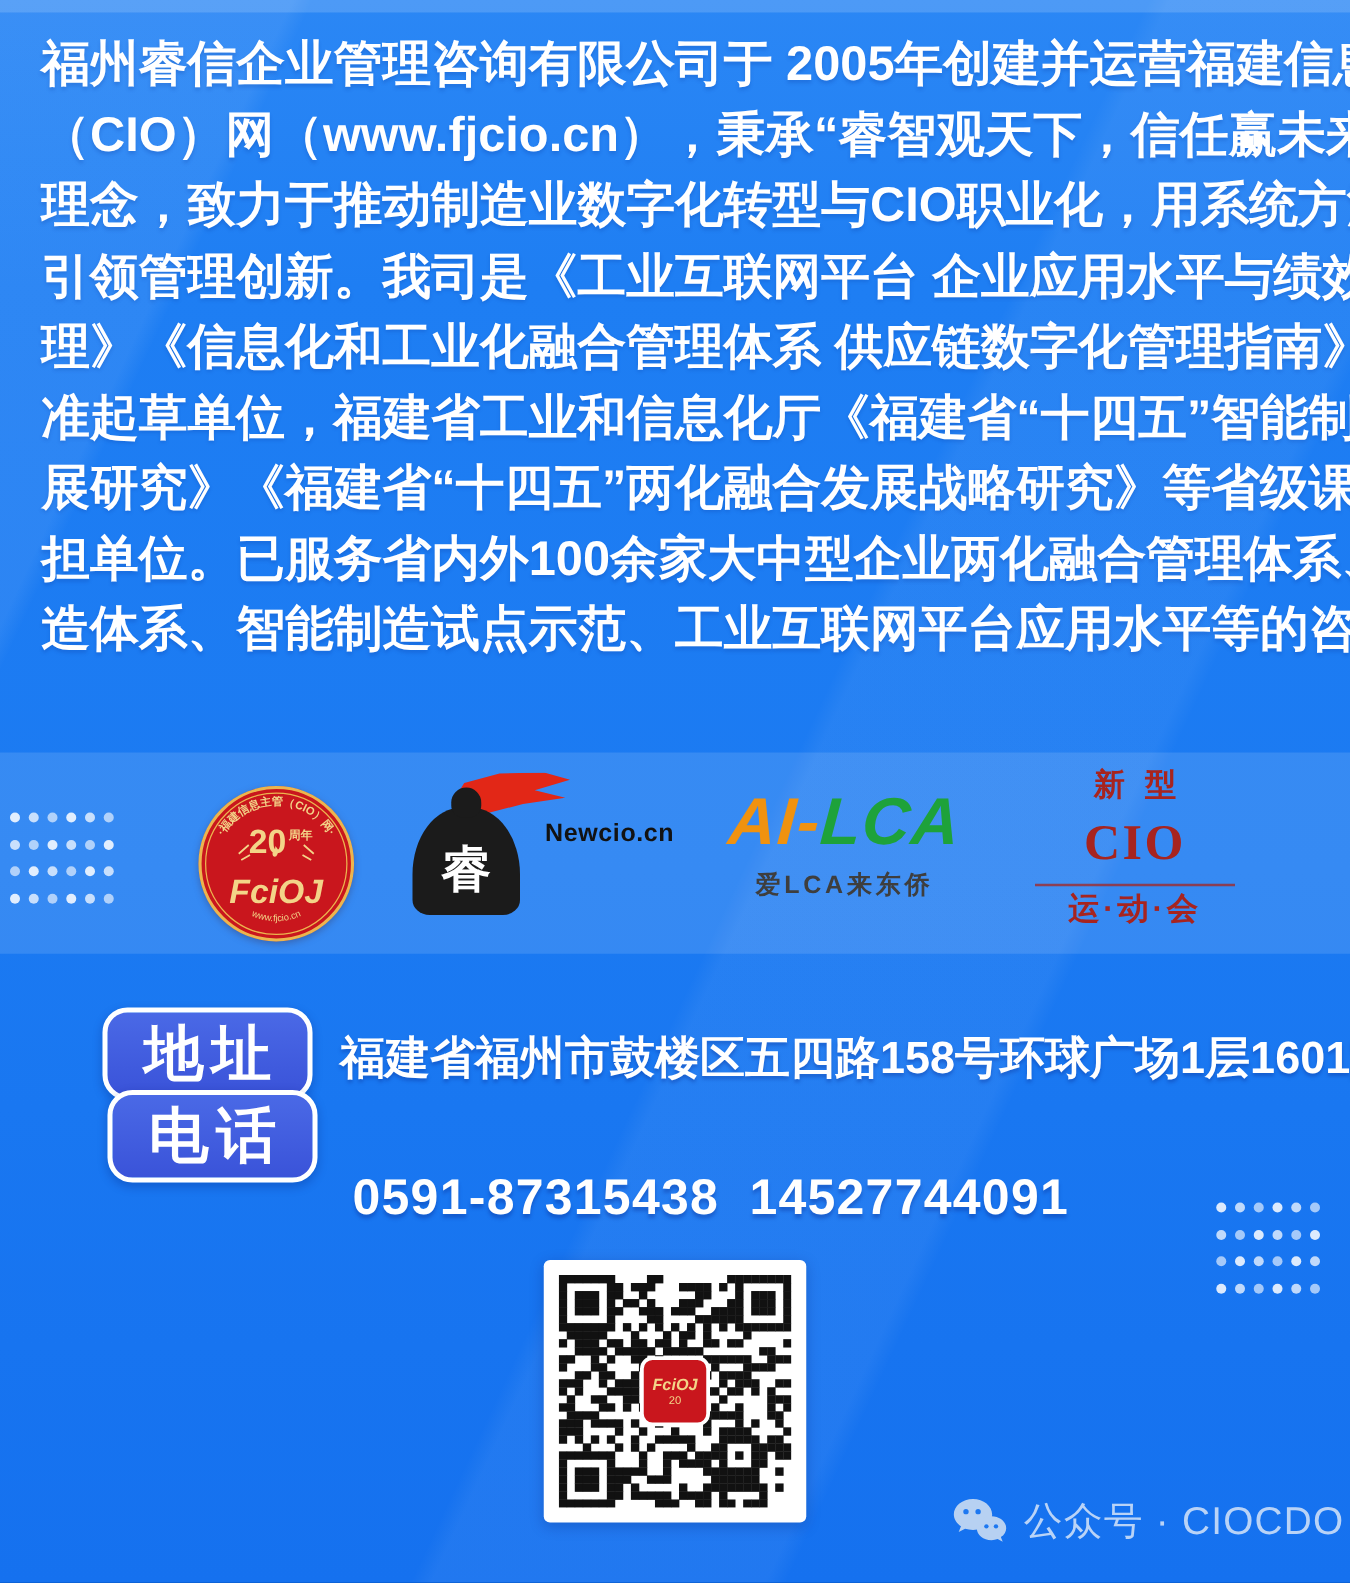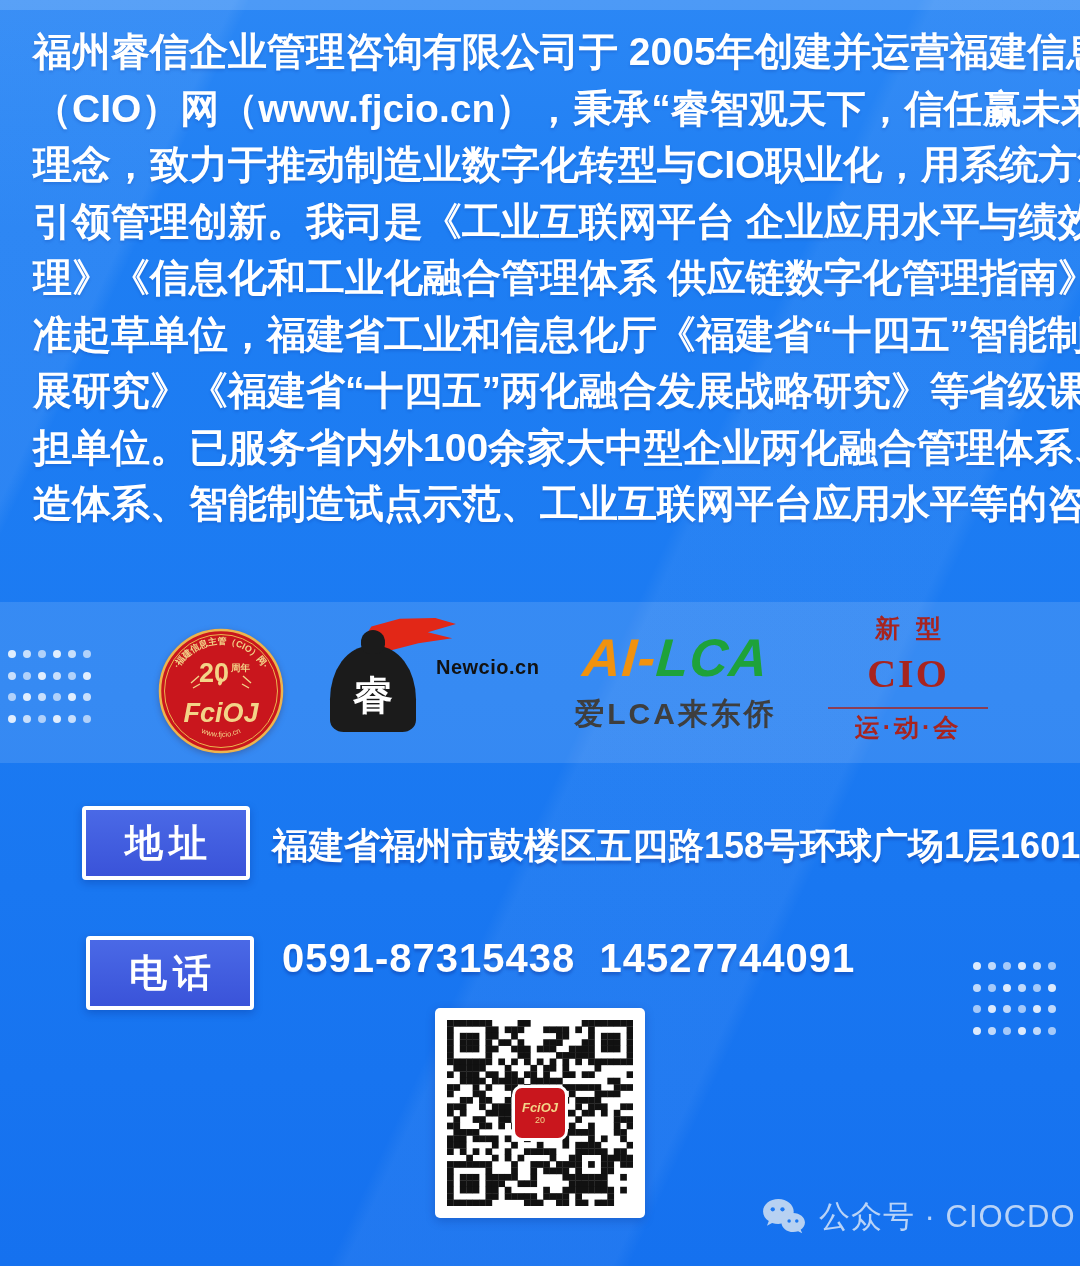--- a/index.html
+++ b/index.html
@@ -32,35 +32,35 @@
   .nc-face{position:absolute;left:0;top:22px;width:86px;text-align:center;color:#fff;font-size:40px;font-weight:700;}
   .nc-flag{position:absolute;left:362px;top:618px;width:94px;height:42px;background:#e22717;
            clip-path:polygon(0 55%,10% 20%,40% 2%,78% 0,100% 14%,70% 34%,96% 48%,60% 60%,22% 82%,6% 78%);}
   .nc-site{position:absolute;left:436px;top:656px;font-size:20px;font-weight:700;color:#121212;letter-spacing:.5px;}
   .nc-word{position:absolute;left:402px;top:666px;font-size:58px;font-weight:900;color:#141414;letter-spacing:3px;}
   
   .ailca{position:absolute;left:558px;top:630px;width:235px;text-align:center;}
   .ailca-word{font-size:53px;font-weight:900;font-style:italic;letter-spacing:1px;transform:skewX(-4deg);line-height:56px;}
   .ailca-word .or{color:#f0920f;}
   .ailca-word .gr{color:#1ea23a;}
-  .ailca-tag{margin-top:8px;font-size:30px;color:#3e3e3e;font-weight:600;letter-spacing:3px;}
+  .ailca-tag{margin-top:8px;font-size:20px;color:#3e3e3e;font-weight:600;letter-spacing:3px;}
   
   .cg{position:absolute;left:820px;top:614px;width:176px;text-align:center;color:#a7241f;}
   .cg-top{font-size:25px;font-weight:800;letter-spacing:16px;text-indent:16px;line-height:28px;}
   .cg-mid{font-size:40px;font-weight:700;font-family:"Liberation Serif",serif;line-height:64px;letter-spacing:2px;}
   .cg-line{height:2px;background:#a7241f;opacity:.75;margin:1px 8px 3px;}
   .cg-bottom{font-size:25px;font-weight:800;letter-spacing:3px;line-height:30px;}
   
-  .pill{position:absolute;width:160px;height:66px;border:4px solid #fff;border-radius:4px;
+  .pill{position:absolute;width:160px;height:66px;border:4px solid #fff;border-radius:20px;
         background:linear-gradient(180deg,#4a69e6,#3a53d9);
-        color:#fff;font-size:38px;font-weight:700;letter-spacing:6px;text-indent:6px;
+        color:#fff;font-size:48px;font-weight:700;letter-spacing:6px;text-indent:6px;
         display:flex;align-items:center;justify-content:center;
         box-shadow:0 3px 8px rgba(0,30,120,.28);}
   .pill-addr{left:82px;top:806px;}
-  .pill-phone{left:86px;top:936px;}
+  .pill-phone{left:86px;top:872px;}
   .cval{position:absolute;color:#fff;font-weight:700;white-space:pre;
         text-shadow:0 3px 3px rgba(10,40,140,.35);}
   .addr-val{left:272px;top:822px;font-size:36px;}
   .phone-val{left:282px;top:936px;font-size:40px;letter-spacing:1px;}
   
   .qr{position:absolute;left:435px;top:1008px;width:210px;height:210px;background:#fff;border-radius:5px;
       box-shadow:0 3px 10px rgba(0,30,120,.25);}
   .qr svg{position:absolute;left:12px;top:12px;width:186px;height:186px;}
   .qr-logo{position:absolute;left:50%;top:50%;transform:translate(-50%,-50%);
            width:50px;height:50px;background:#c9161d;border:3px solid #fff;border-radius:10px;

